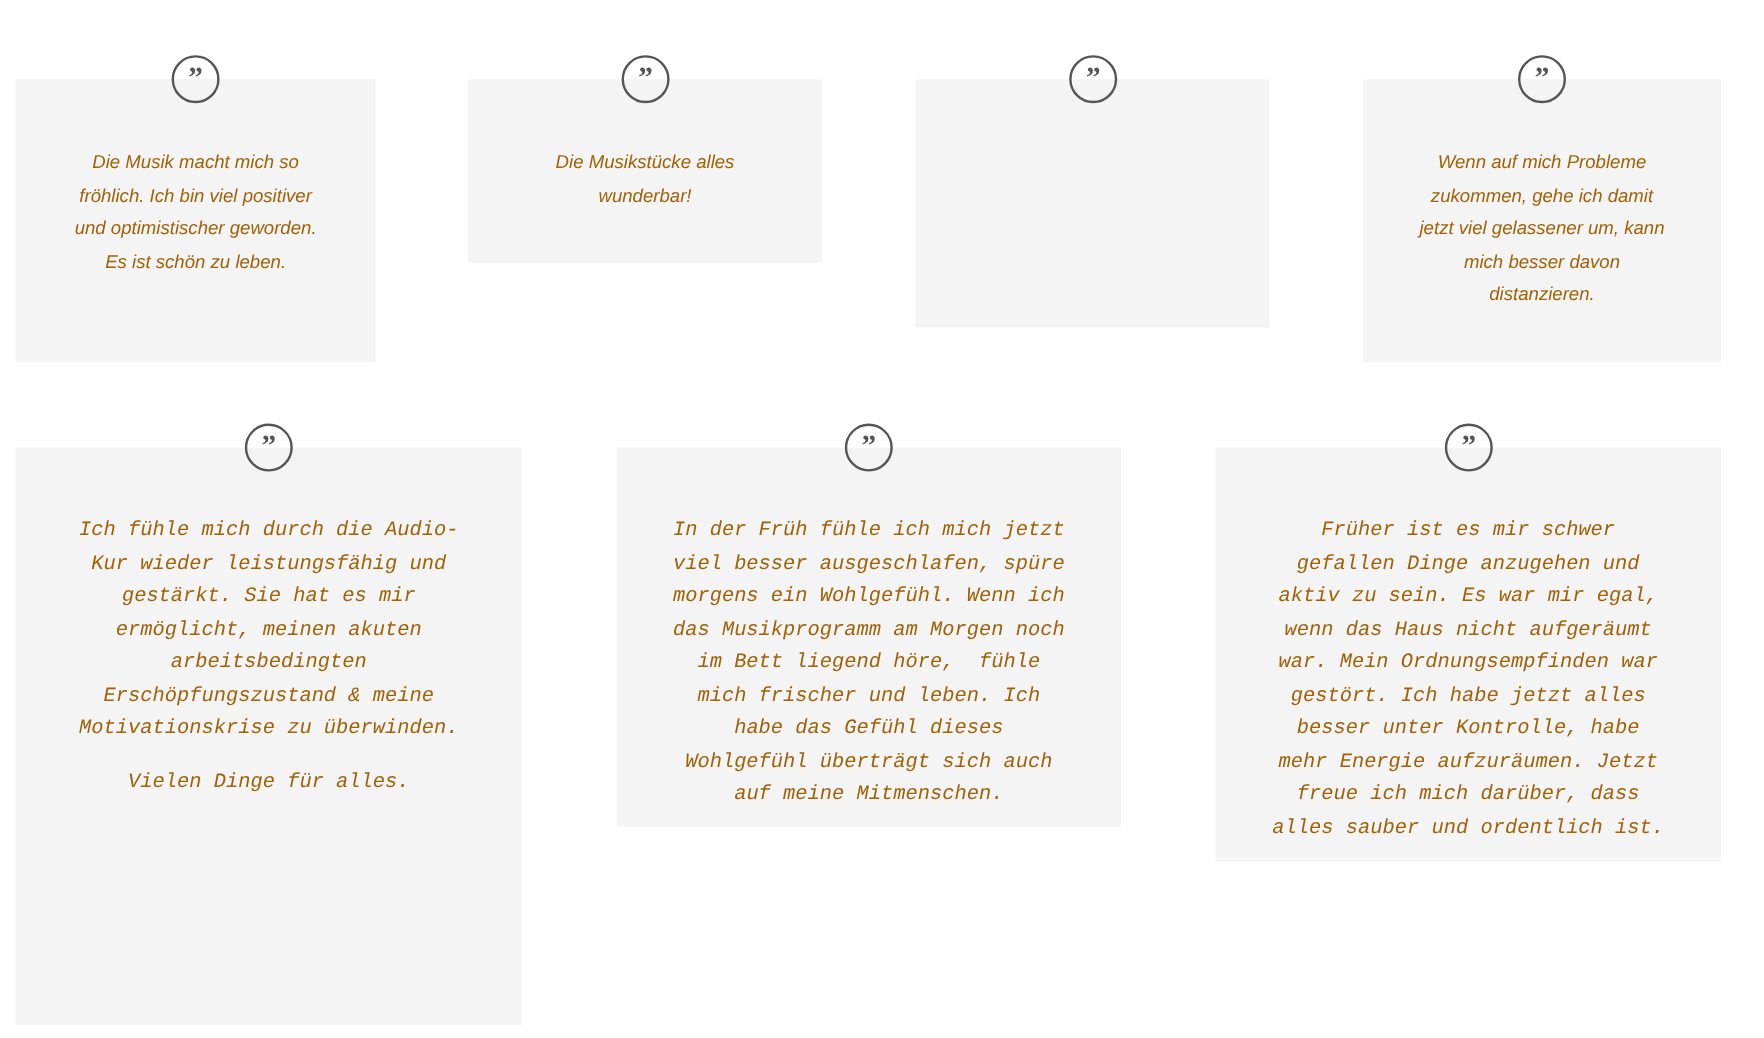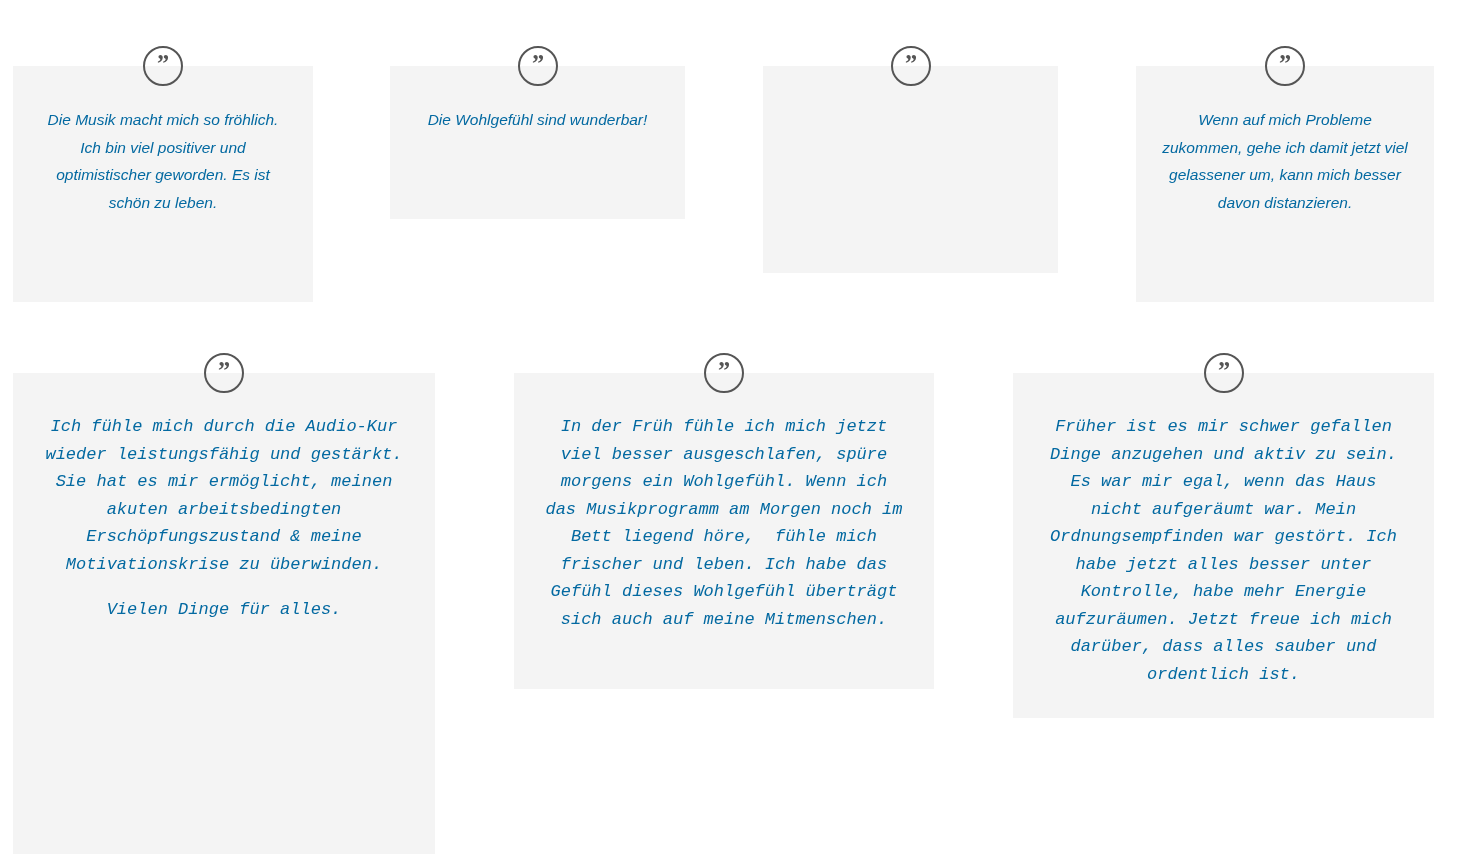--- a/index.html
+++ b/index.html
@@ -23,22 +23,22 @@
   .card {
     position: absolute;
     background: #f4f4f4;
     box-sizing: border-box;
   }
   .card-body {
     padding: 0 26px;
     text-align: center;
   }
   .quote-para {
-    margin: 0;
-    color: #0369a1;
+    margin: 16px;
+    color: #a16207;
     font-style: italic;
     font-family: "Liberation Sans", sans-serif;
     white-space: pre-wrap;
   }
   .quote-para + .quote-para {
     margin-top: 1.05em;
   }
   
   .row1 .card-body {
     padding-top: 40px;
@@ -90,21 +90,21 @@
     </div>
   </div>
 
   <div class="card row1" style="left: 390px; top: 66px; width: 295px; height: 153px;">
     <span class="quote-badge" style="left: 147.5px; top: 0px;">
       <svg viewBox="0 0 40 40" aria-hidden="true">
         <text x="20" y="27" text-anchor="middle" font-family="Liberation Serif, serif" font-size="27" font-weight="bold" fill="#555555">”</text>
       </svg>
     </span>
     <div class="card-body">
-      <p class="quote-para">Die Wohlgefühl sind wunderbar!</p>
+      <p class="quote-para">Die Musikstücke alles wunderbar!</p>
     </div>
   </div>
 
   <div class="card row1" style="left: 763px; top: 66px; width: 295px; height: 207px;">
     <span class="quote-badge" style="left: 147.5px; top: 0px;">
       <svg viewBox="0 0 40 40" aria-hidden="true">
         <text x="20" y="27" text-anchor="middle" font-family="Liberation Serif, serif" font-size="27" font-weight="bold" fill="#555555">”</text>
       </svg>
     </span>
   </div>

